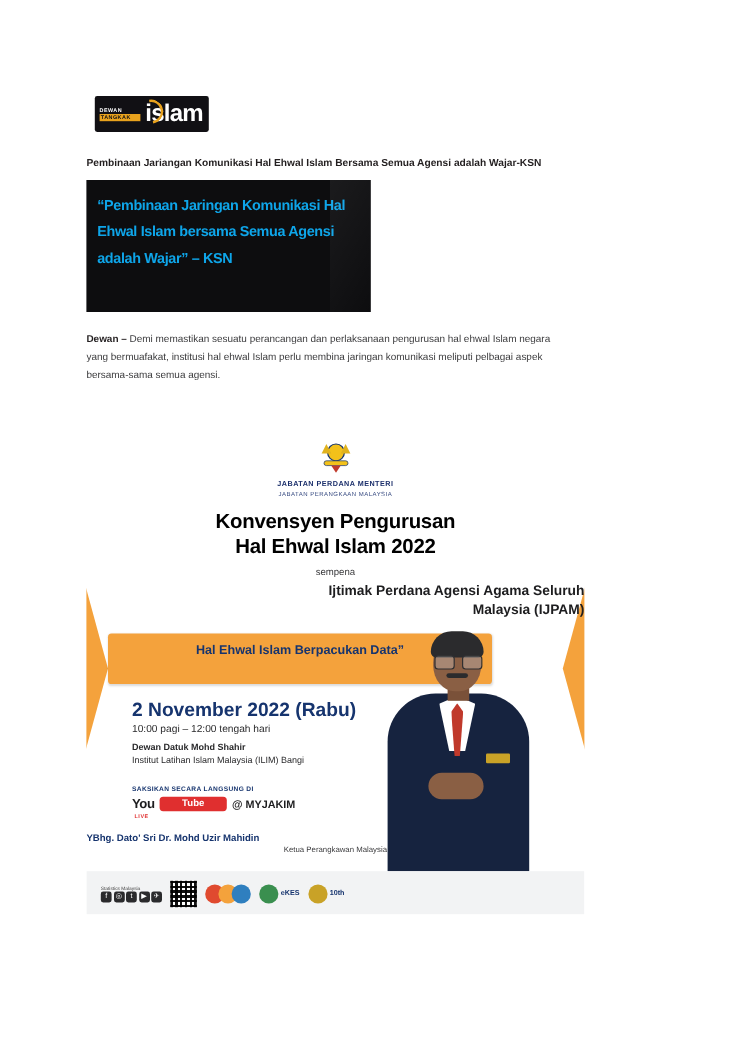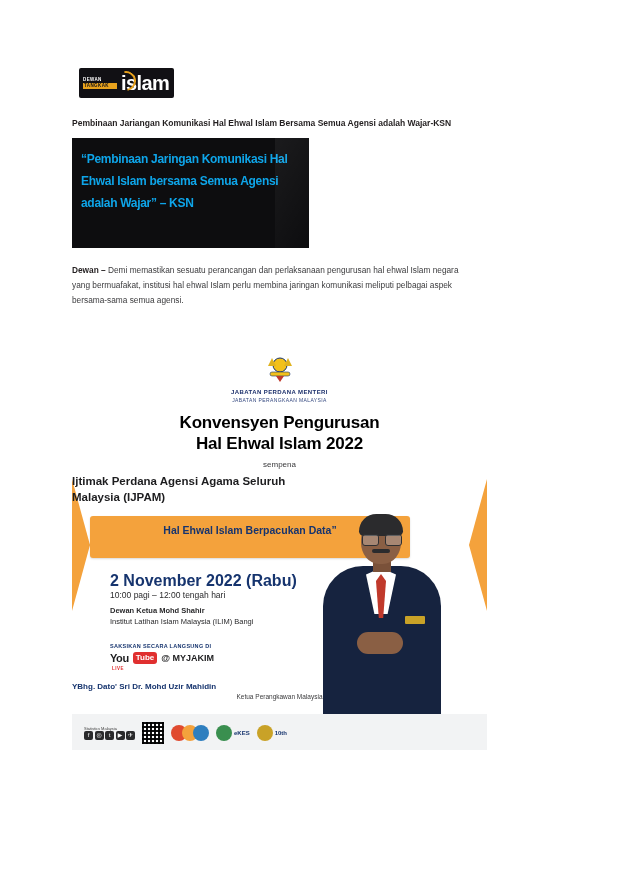--- a/index.html
+++ b/index.html
@@ -13,20 +13,21 @@
     font-family: "Liberation Sans", sans-serif;
     color: #231f20;
     position: relative;
     overflow: hidden;
   }
   .page {
     position: relative;
     width: 621px;
     height: 640px;
     background: #ffffff;
+    margin-top: 12px;
   }
 
   
   .logo-wrap {
     position: absolute;
     left: 79px;
     top: 68px;
     width: 95px;
     height: 30px;
     background: #111014;
@@ -209,21 +210,21 @@
     left: 0; right: 0;
     top: 120px;
     text-align: center;
     font-size: 8px;
     color: #3a3a3c;
   }
   .subtitle {
     position: absolute;
     left: 0; right: 0;
     top: 133px;
-    text-align: left;
+    text-align: right;
     font-size: 11.5px;
     font-weight: bold;
     color: #1d1d1f;
     line-height: 16px;
   }
 
   .theme-box {
     position: absolute;
     left: 18px;
     top: 176px;
@@ -298,21 +299,21 @@
     font-weight: bold;
     color: #1d1d1f;
     letter-spacing: -0.4px;
   }
   .yt-badge {
     background: #e02f2f;
     color: #ffffff;
     font-size: 8px;
     font-weight: bold;
     border-radius: 3px;
-    padding: 0 3px;
+    padding: 0 19px;
     line-height: 12px;
   }
   .yt-handle {
     font-size: 9px;
     font-weight: bold;
     color: #1d1d1f;
   }
   .yt-live {
     position: absolute;
     left: 40px;
@@ -549,21 +550,21 @@
     </div>
 
     <div class="theme-box">
       <div class="theme-text">
         <div>Hal Ehwal Islam Berpacukan Data”</div>
       </div>
     </div>
 
     <div class="date-line">2 November 2022 (Rabu)</div>
     <div class="time-line">10:00 pagi – 12:00 tengah hari</div>
-    <div class="venue1">Dewan Ketua Mohd Shahir</div>
+    <div class="venue1">Dewan Datuk Mohd Shahir</div>
     <div class="venue2">Institut Latihan Islam Malaysia (ILIM) Bangi</div>
 
     <div class="live-label">SAKSIKAN SECARA LANGSUNG DI</div>
     <div class="yt-row">
       <span class="yt-you">You</span>
       <span class="yt-badge">Tube</span>
       <span class="yt-handle">@ MYJAKIM</span>
     </div>
     <div class="yt-live">LIVE</div>
 

